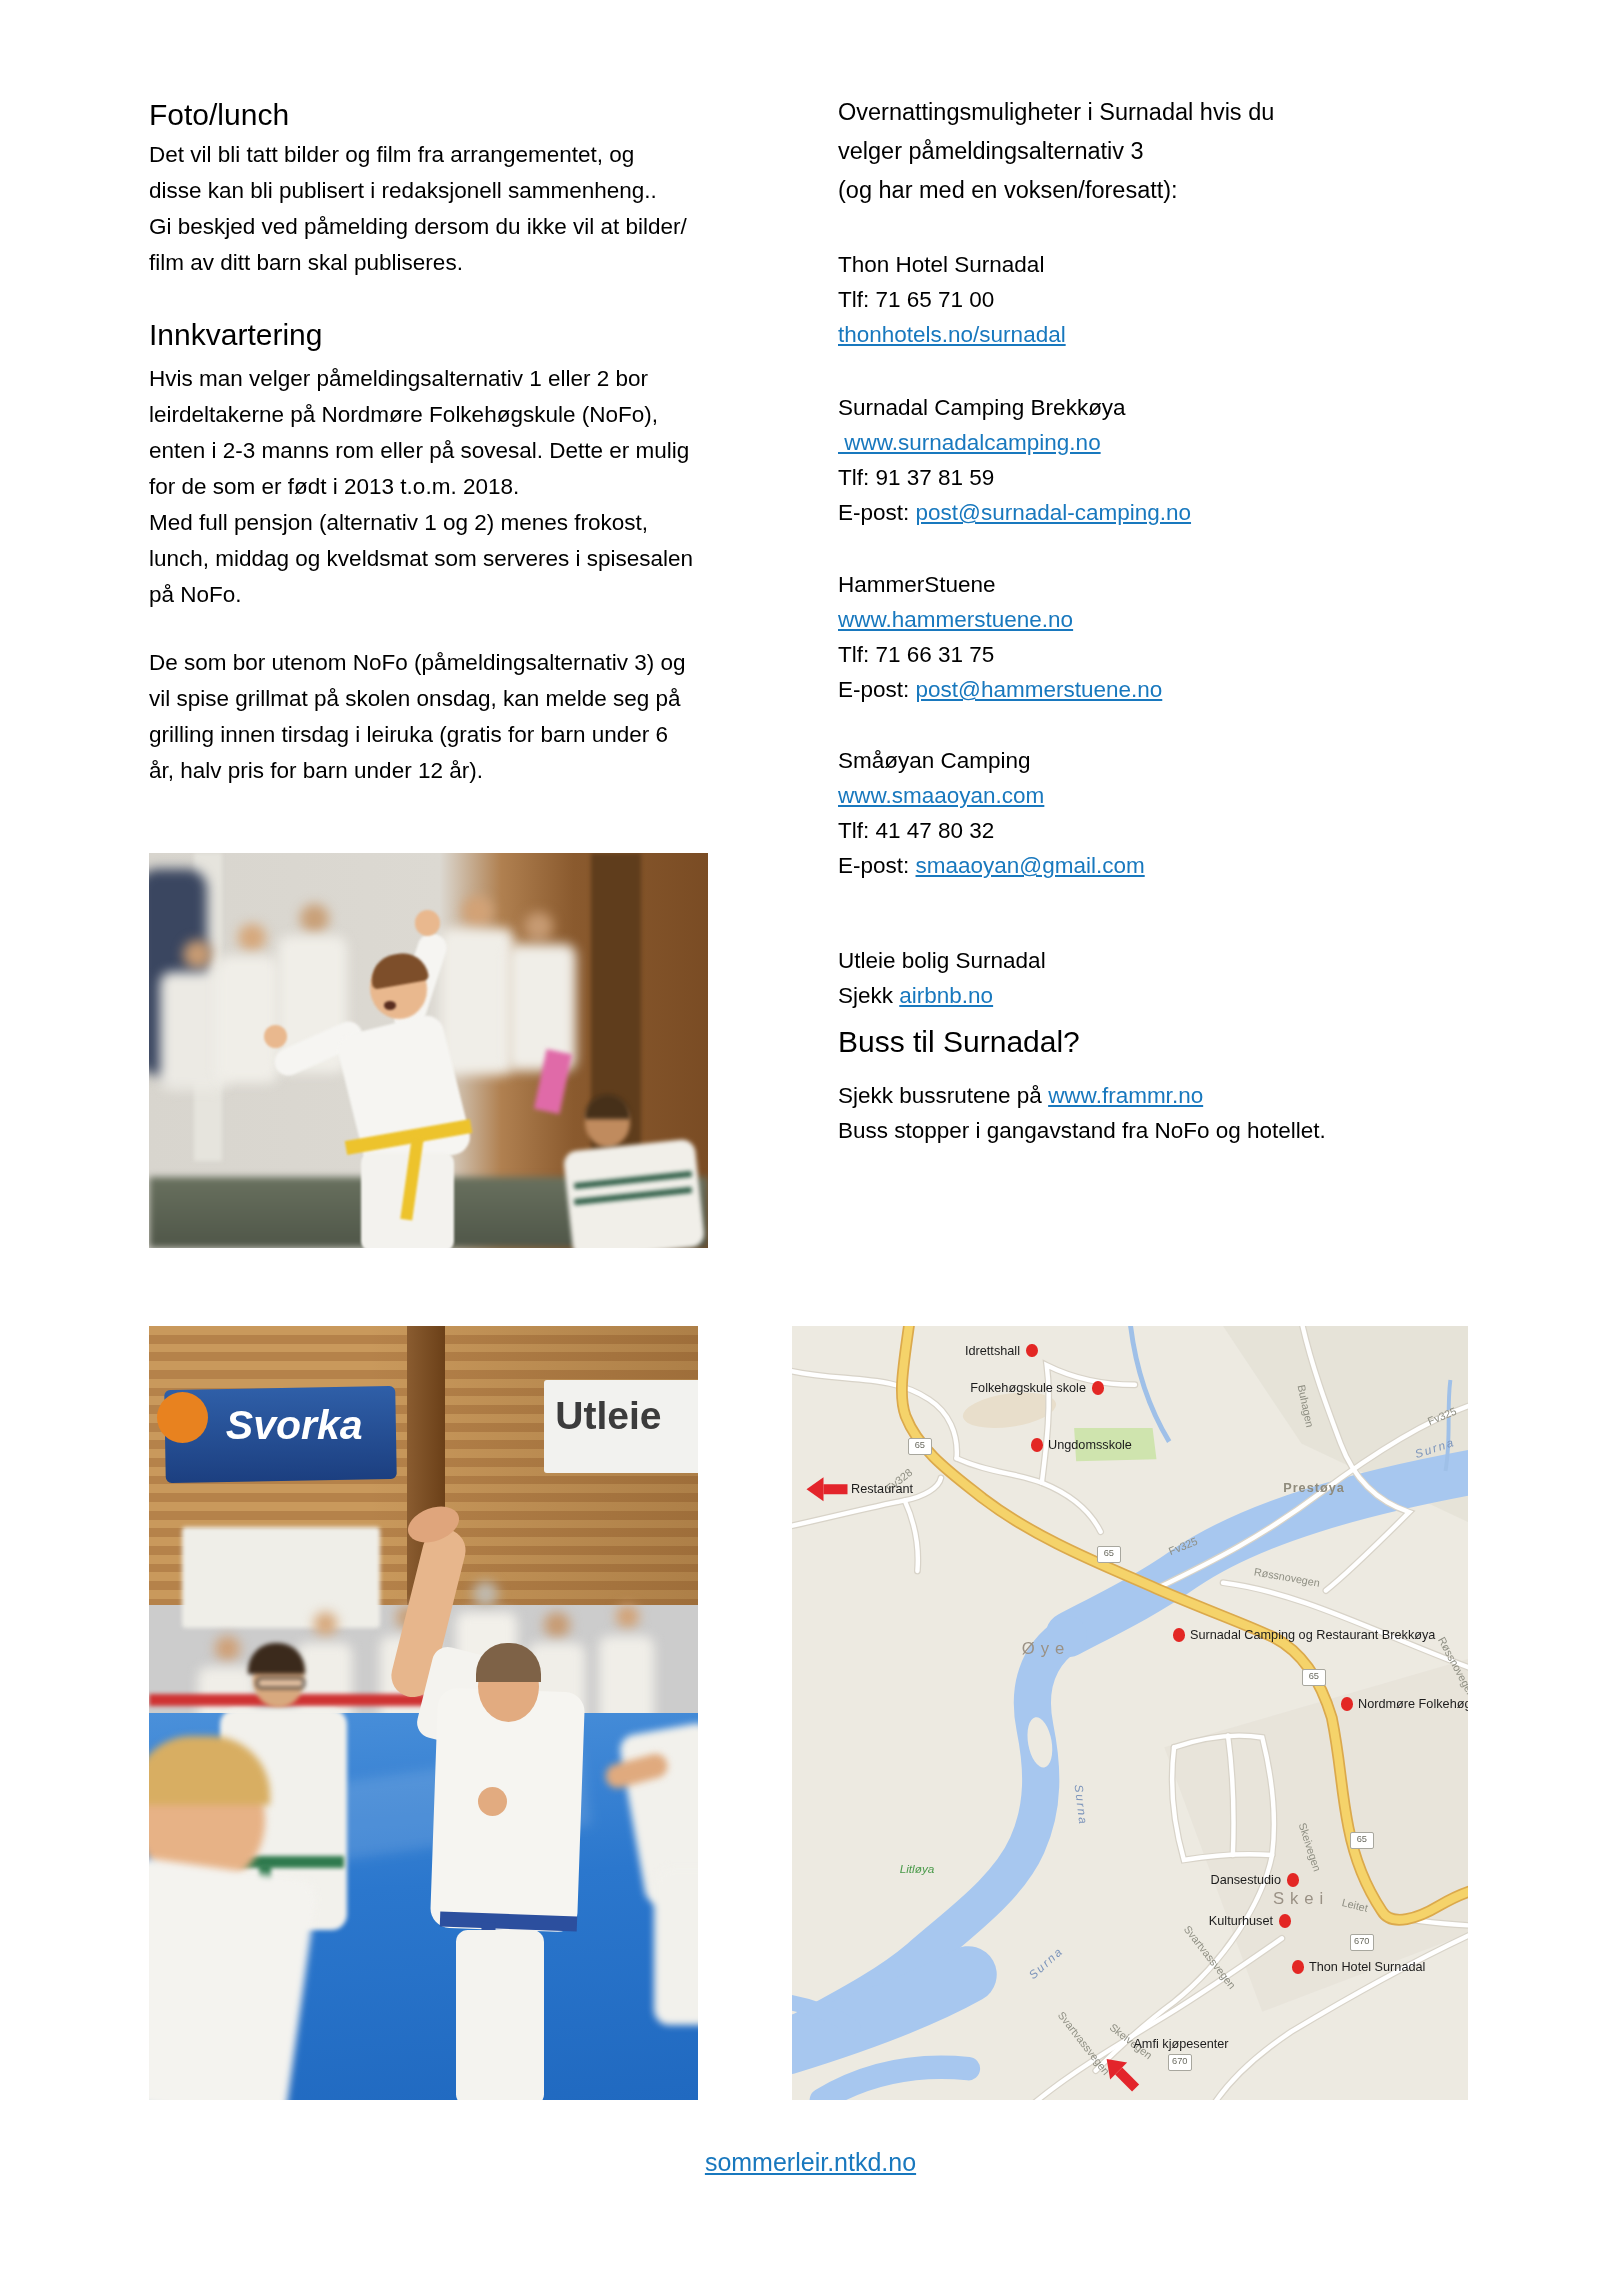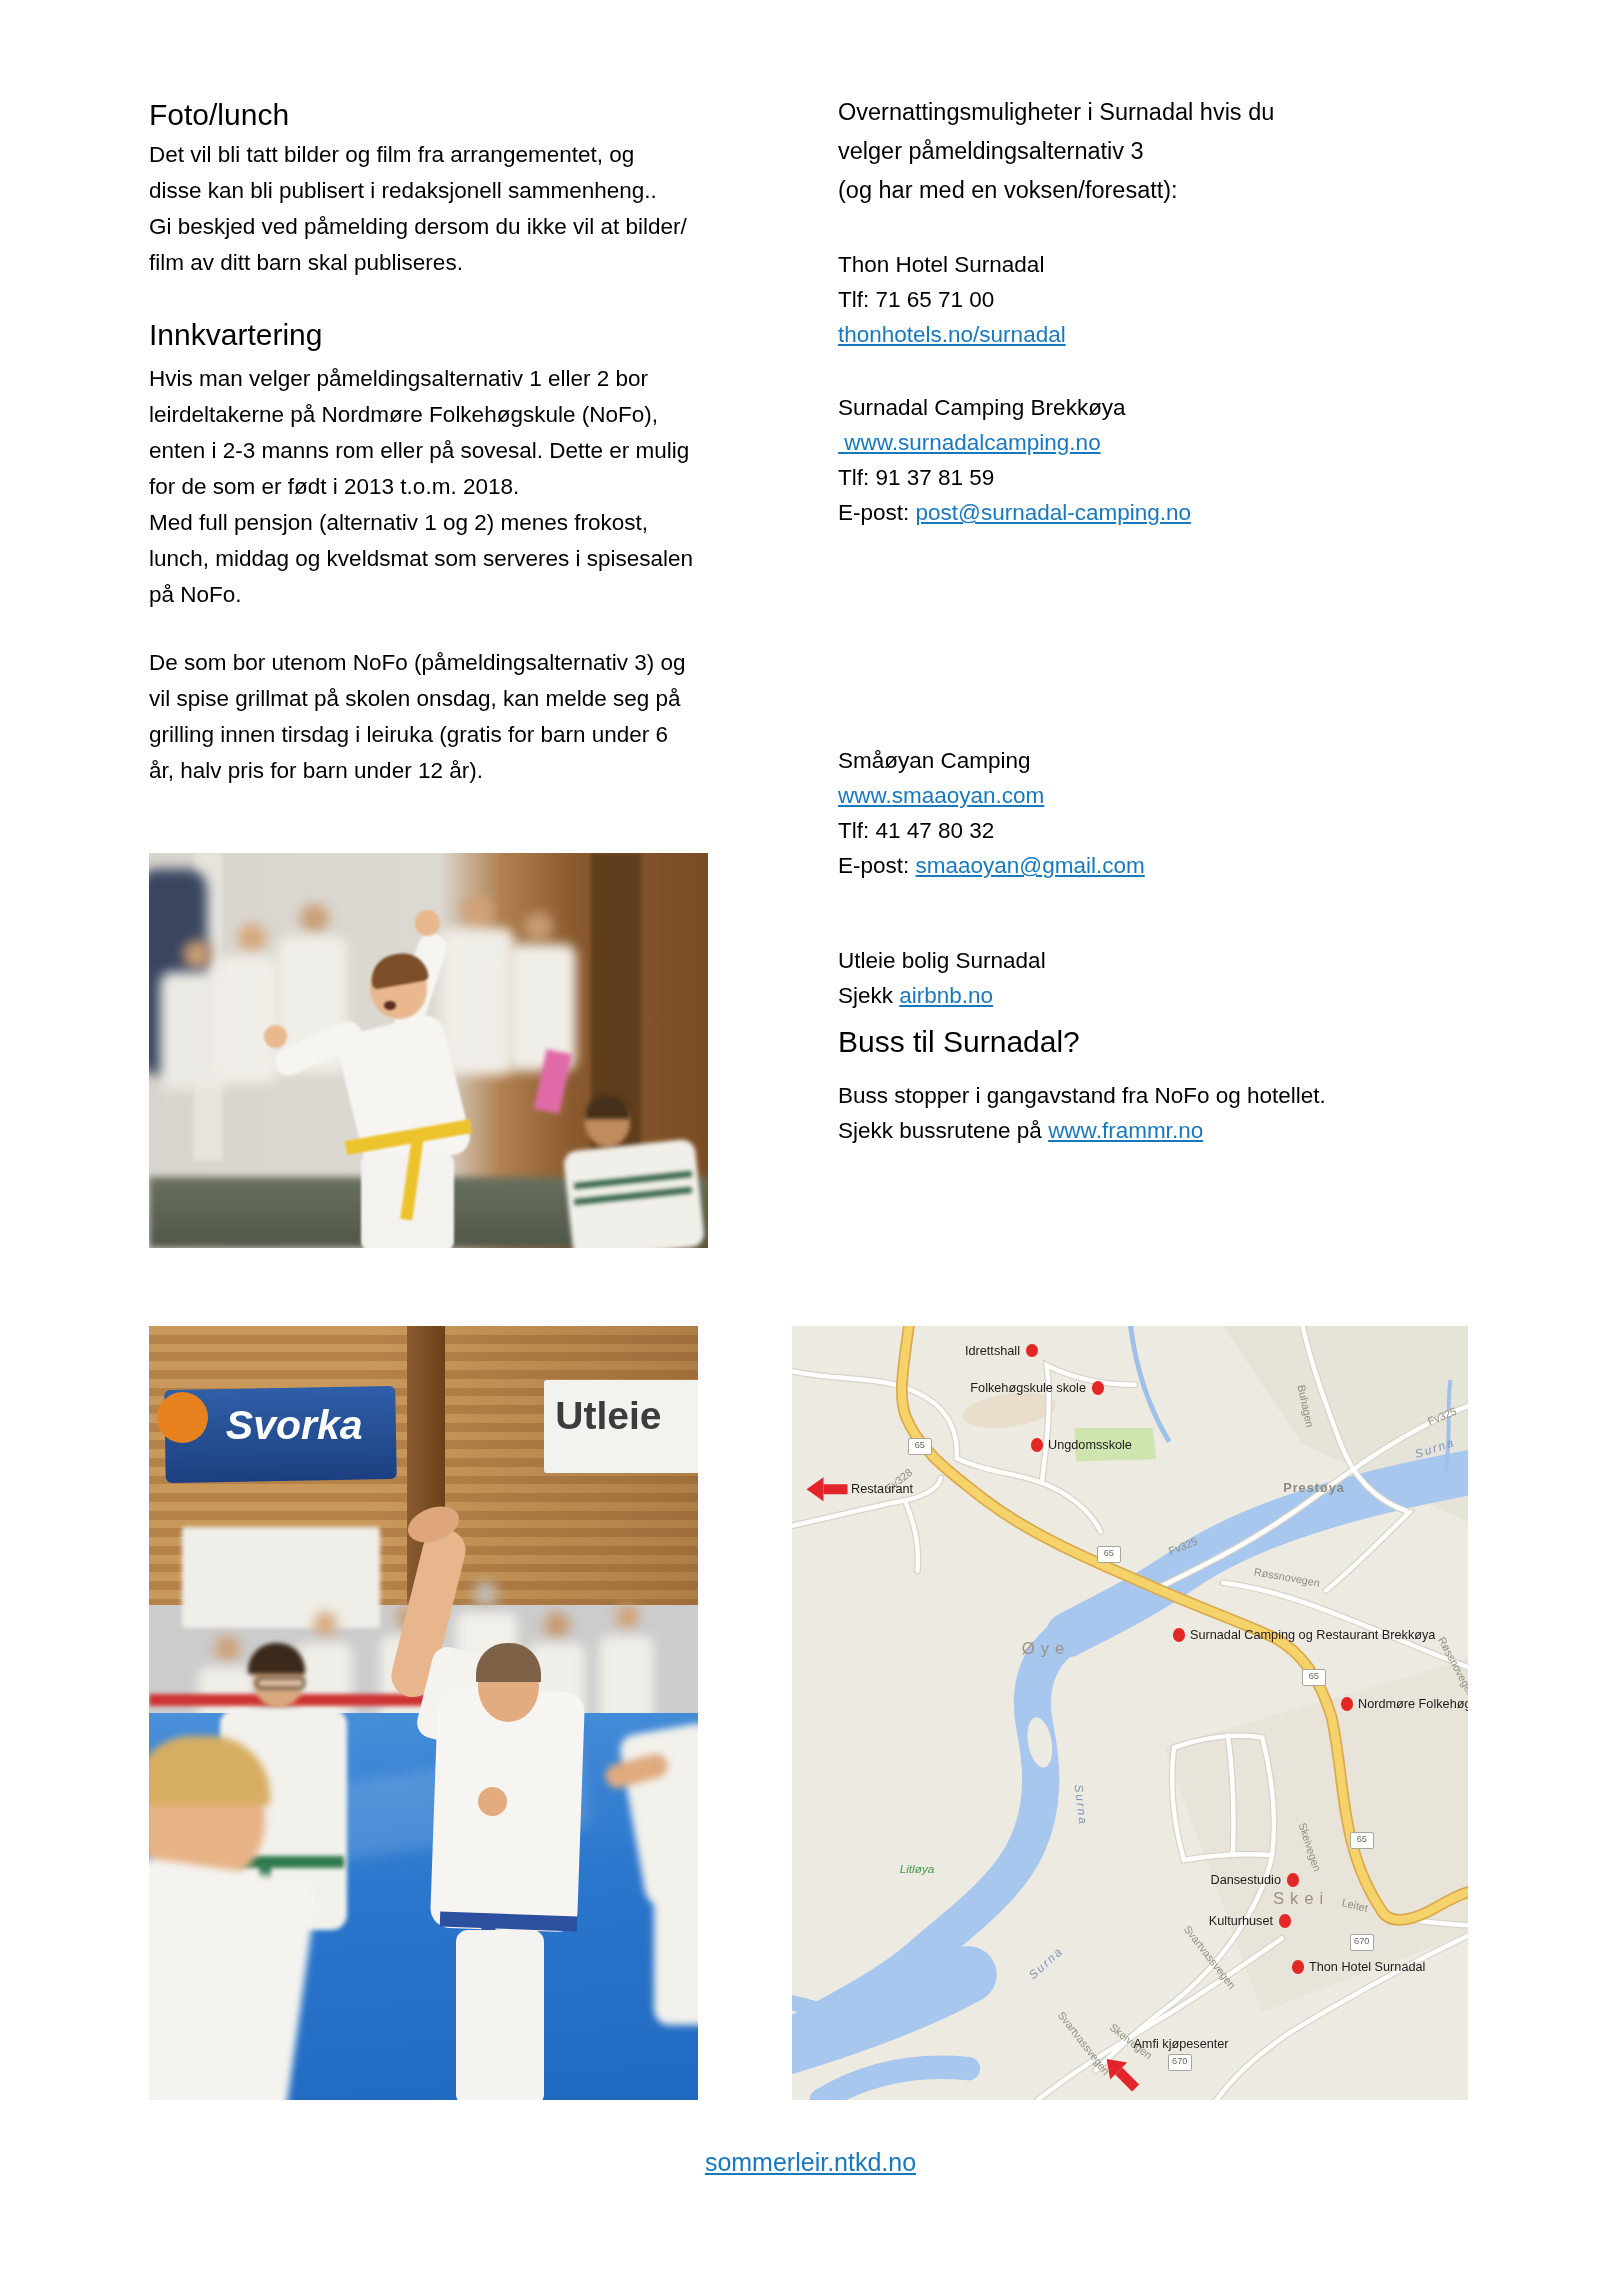--- a/index.html
+++ b/index.html
@@ -72,37 +72,43 @@
     <div class="rline"><a class="lnk">thonhotels.no/surnadal</a></div>
   </div>
 
   <div class="abs" style="left:838px;top:390px;">
     <div class="rline">Surnadal Camping Brekkøya</div>
     <div class="rline"><a class="lnk"> www.surnadalcamping.no</a></div>
     <div class="rline">Tlf: 91 37 81 59</div>
     <div class="rline"><span>E-post: </span><a class="lnk">post@surnadal-camping.no</a></div>
   </div>
 
+  <div class="abs" style="left:838px;top:567px;">
+    <div class="rline">HammerStuene</div>
+    <div class="rline"><a class="lnk">www.hammerstuene.no</a></div>
+    <div class="rline">Tlf: 71 66 31 75</div>
+    <div class="rline"><span>E-post: </span><a class="lnk">post@hammerstuene.no</a></div>
+  </div>
 
   <div class="abs" style="left:838px;top:743px;">
     <div class="rline">Småøyan Camping</div>
     <div class="rline"><a class="lnk">www.smaaoyan.com</a></div>
     <div class="rline">Tlf: 41 47 80 32</div>
     <div class="rline"><span>E-post: </span><a class="lnk">smaaoyan@gmail.com</a></div>
   </div>
 
   <div class="abs" style="left:838px;top:919px;margin-top:24px;">
     <div class="rline">Utleie bolig Surnadal</div>
     <div class="rline"><span>Sjekk </span><a class="lnk">airbnb.no</a></div>
   </div>
 
   <h2 class="doc abs" style="left:838px;top:1025px;">Buss til Surnadal?</h2>
   <div class="abs" style="left:838px;top:1078px;">
+    <div class="rline"><span>Sjekk bussrutene på </span><a class="lnk">www.frammr.no</a></div>
     <div class="rline">Buss stopper i gangavstand fra NoFo og hotellet.</div>
-    <div class="rline"><span>Sjekk bussrutene på </span><a class="lnk">www.frammr.no</a></div>
   </div>
 
   <div class="photo" style="left:149px;top:853px;width:559px;height:395px;">
     <div style="left:0;top:0;width:100%;height:100%;background:linear-gradient(90deg,#d8d5ce 0%,#dcd9d2 52%,#b08050 63%,#8a5a2e 76%,#7a4c24 100%);"></div>
     <div class="blur2" style="left:8%;top:0;width:5%;height:78%;background:#e6e4dd;"></div>
     <div class="blur2" style="right:12%;top:0;width:9%;height:86%;background:#5f3d1c;"></div>
     <div class="blur4" style="left:0;bottom:0;width:100%;height:18%;background:linear-gradient(#68705e,#4f5648);"></div>
 
     <div class="blur6" style="left:-2%;top:4%;width:69px;height:206px;background:#3a4660;border-radius:19.6px;"></div>
     <div class="blur6" style="left:6%;top:22%;width:29px;height:29px;background:#c79b73;border-radius:50%;"></div>

